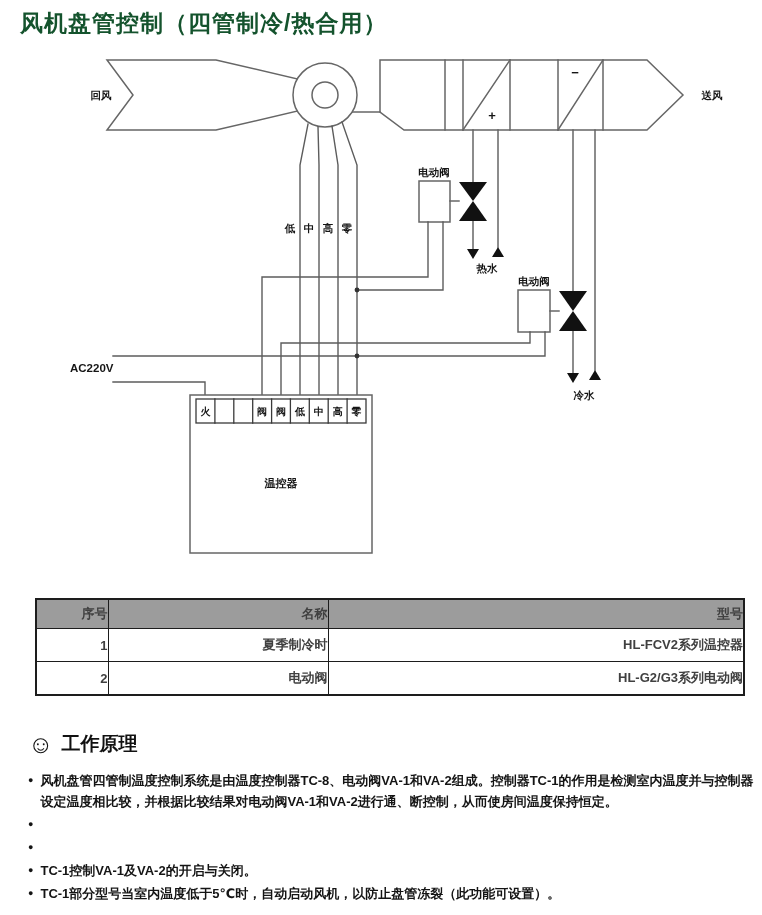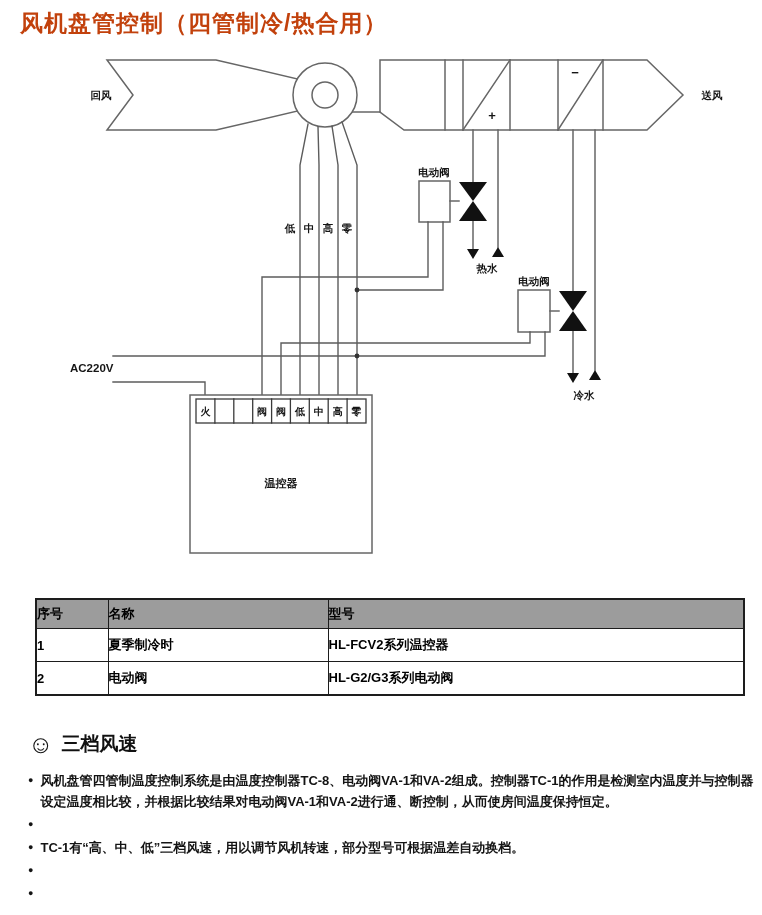--- a/index.html
+++ b/index.html
@@ -3,36 +3,36 @@
 <meta charset="utf-8">
 <style>
   html,body{margin:0;padding:0;}
   body{
     width:762px;height:915px;position:relative;overflow:hidden;
     background:#ffffff;color:#1a1a1a;
     font-family:"Liberation Sans","DejaVu Sans",sans-serif;
   }
   .page-title{
     position:absolute;left:20px;top:8px;margin:0;
-    font-size:23px;font-weight:700;letter-spacing:1px;color:#c2410c;
+    font-size:23px;font-weight:700;letter-spacing:1px;color:#14532d;
   }
   svg.diagram{position:absolute;left:0;top:50px;width:762px;height:515px;}
   svg text{fill:#151515;font-family:"Liberation Sans","DejaVu Sans",sans-serif;}
   .dlabel{font-size:10.5px;font-weight:700;}
   .dsign{font-size:13px;font-weight:700;}
   .tlabel{font-size:10px;font-weight:700;}
 
   table.parts{
     position:absolute;left:35px;top:598px;width:708px;
     border-collapse:collapse;table-layout:fixed;
     border:2px solid #1d1d1d;
   }
   table.parts th,table.parts td{
-    border:1.5px solid #1d1d1d;text-align:left;vertical-align:middle;
-    font-size:13px;font-weight:700;color:#000000;padding:0;
+    border:1.5px solid #1d1d1d;text-align:right;vertical-align:middle;
+    font-size:13px;font-weight:700;color:#404040;padding:0;
   }
   table.parts th{background:#9c9c9c;height:28px;}
   table.parts td{height:32px;background:#fff;}
   col.c1{width:72px}col.c2{width:220px}col.c3{width:416px}
 
   .principle-head{
     position:absolute;left:28px;top:731px;display:flex;align-items:center;gap:8px;
   }
   .principle-head .smiley{font-size:25px;line-height:1;color:#111;}
   .principle-head h2{margin:0;font-size:19px;font-weight:700;color:#111;}
@@ -185,34 +185,35 @@
     <tr>
       <td>2</td>
       <td>电动阀</td>
       <td>HL-G2/G3系列电动阀</td>
     </tr>
   </tbody>
 </table>
 
 <div class="principle-head">
   <span class="smiley">☺</span>
-  <h2>三档风速</h2>
+  <h2>工作原理</h2>
 </div>
 
 <ul class="bullets">
   <li>
     <span class="dot">●</span>
     <span>风机盘管四管制温度控制系统是由温度控制器TC-8、电动阀VA-1和VA-2组成。控制器TC-1的作用是检测室内温度并与控制器设定温度相比较，并根据比较结果对电动阀VA-1和VA-2进行通、断控制，从而使房间温度保持恒定。</span>
   </li>
   <li>
     <span class="dot">●</span>
   </li>
   <li>
     <span class="dot">●</span>
-    <span>TC-1有“高、中、低”三档风速，用以调节风机转速，部分型号可根据温差自动换档。</span>
-  </li>
-  <li>
-    <span class="dot">●</span>
-  </li>
-  <li>
-    <span class="dot">●</span>
+  </li>
+  <li>
+    <span class="dot">●</span>
+    <span>TC-1控制VA-1及VA-2的开启与关闭。</span>
+  </li>
+  <li>
+    <span class="dot">●</span>
+    <span>TC-1部分型号当室内温度低于5℃时，自动启动风机，以防止盘管冻裂（此功能可设置）。</span>
   </li>
 </ul>
 
 </body></html>

